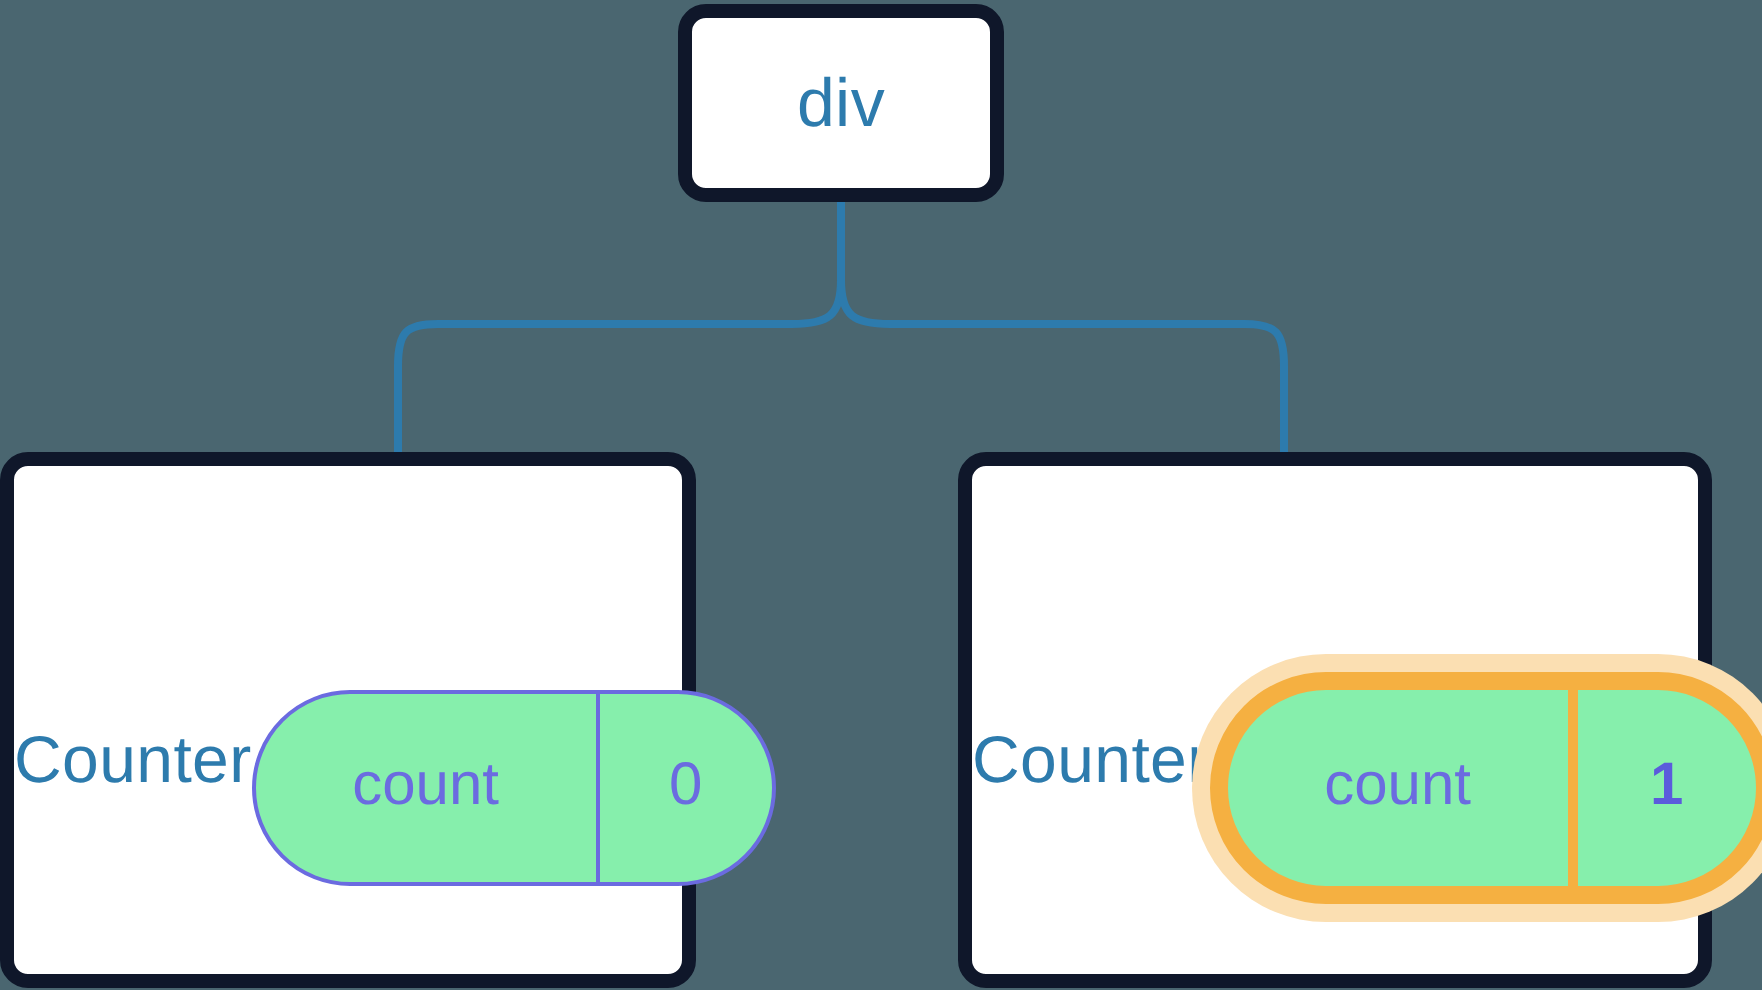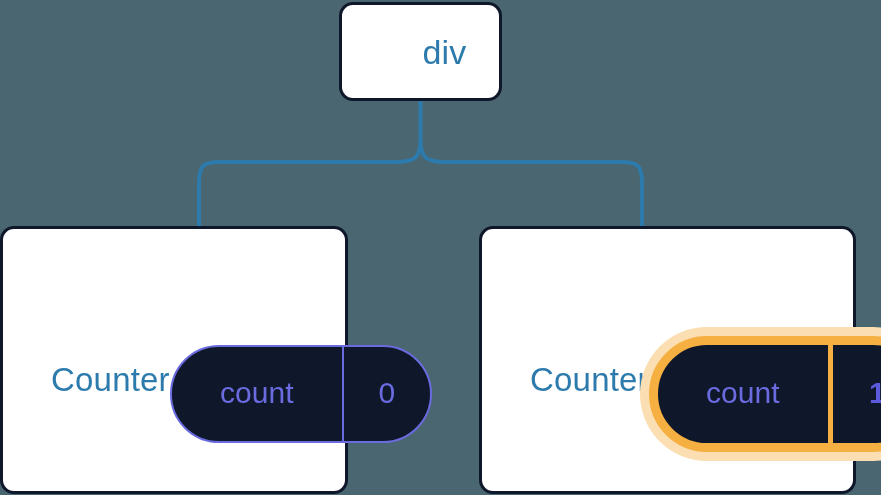--- a/index.html
+++ b/index.html
@@ -26,24 +26,23 @@
     top: 0;
     width: 881px;
     height: 495px;
     pointer-events: none;
   }
 
   
   .node-box {
     position: absolute;
     background: #ffffff;
-    border: 3px solid #0f172a;
+    border: 7px solid #0f172a;
     border-radius: 14px;
     box-sizing: border-box;
-    padding-left: 48px;
   }
 
   
   #root-node {
     left: 339px;
     top: 2px;
     width: 163px;
     height: 99px;
     display: flex;
     align-items: center;
@@ -86,21 +85,21 @@
 
   
   .pill-wrap {
     position: relative;
     margin-top: 29px;
   }
   .state-pill {
     display: flex;
     align-items: flex-start;
     border-radius: 999px;
-    background: #0f172a;
+    background: #86efac;
     box-sizing: border-box;
     overflow: hidden;
   }
   .pill-cell {
     display: flex;
     align-items: center;
     justify-content: center;
     box-sizing: border-box;
   }
   .pill-key {

